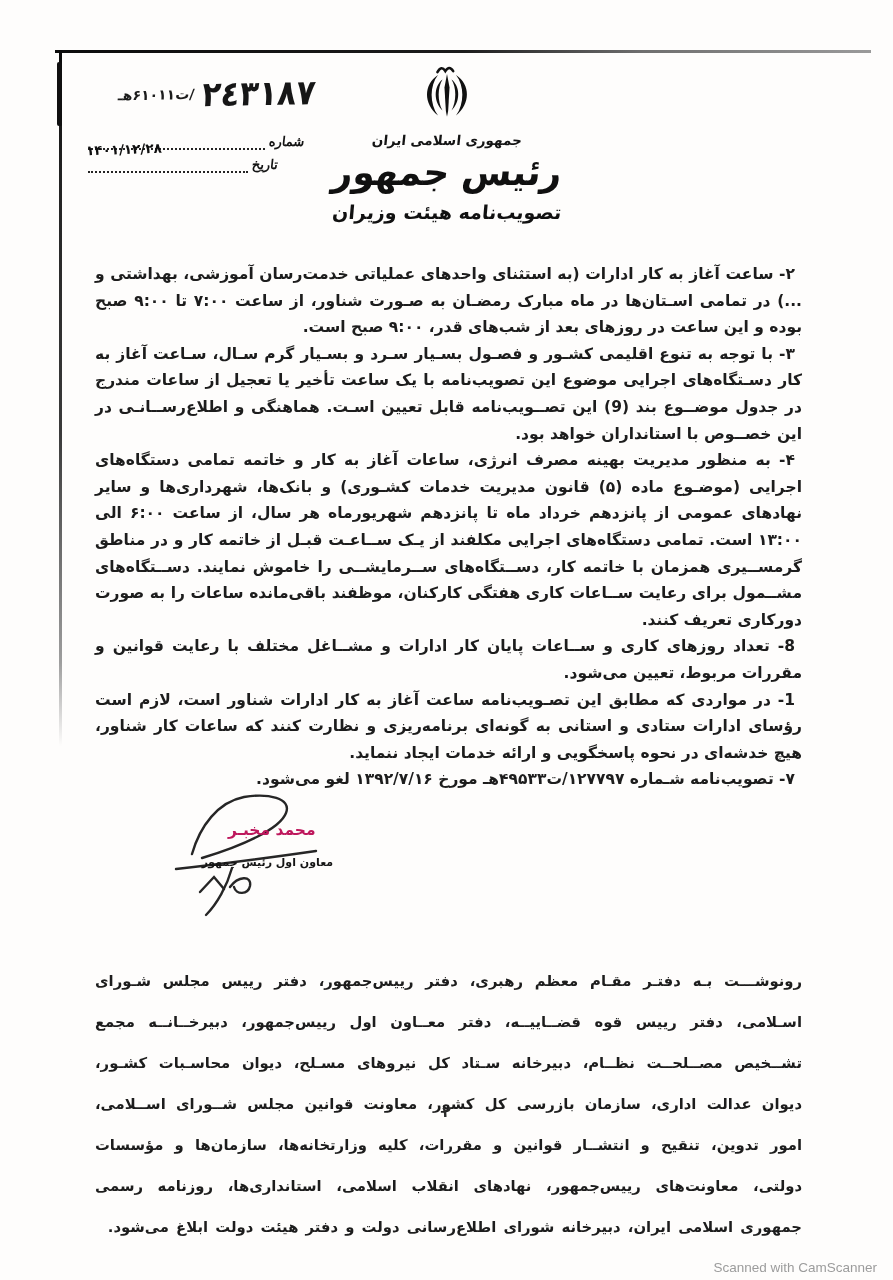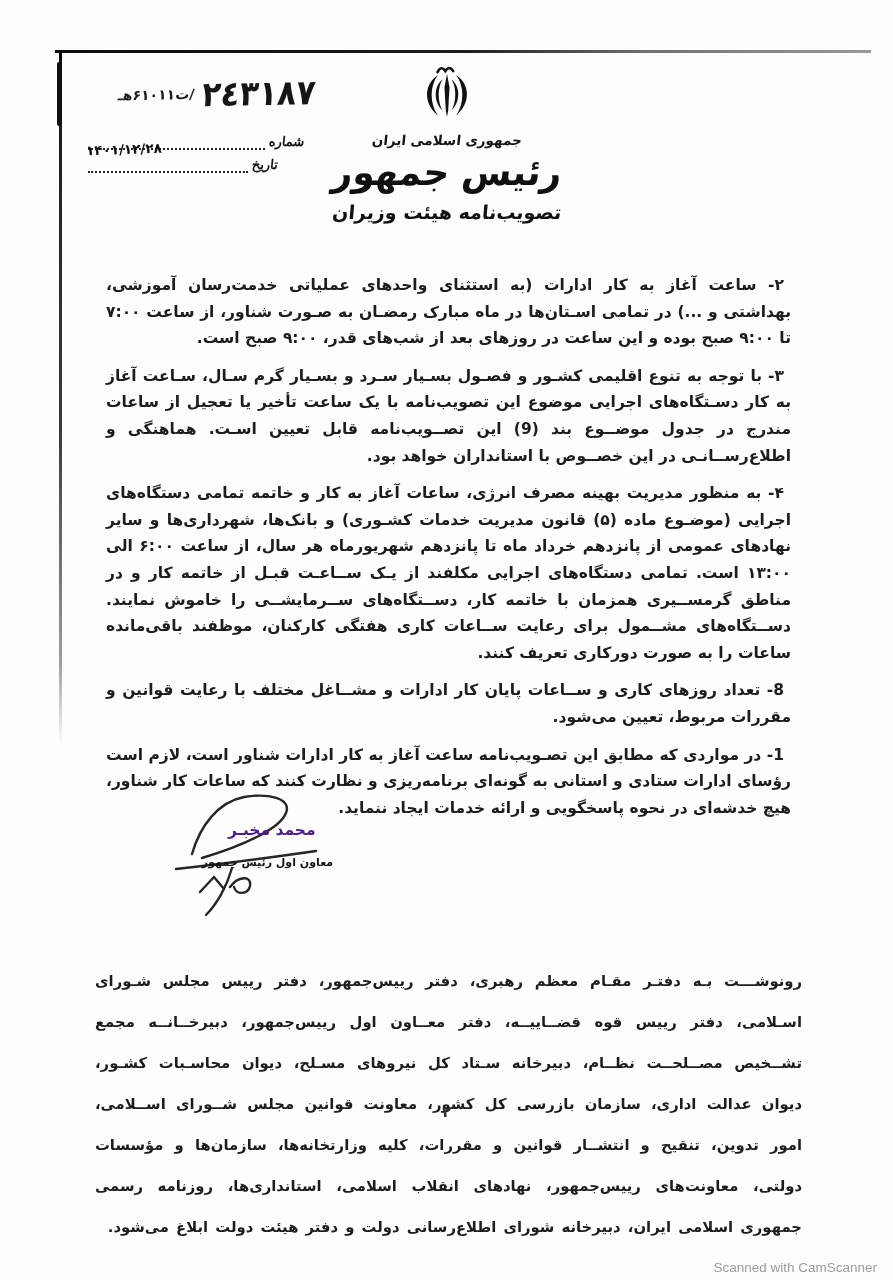--- a/index.html
+++ b/index.html
@@ -80,29 +80,29 @@
     margin-top: 4px; transform: skewX(-5deg);
   }
 
   
   .body-text {
     position: absolute; left: 95px; top: 261px; width: 707px;
     direction: rtl; text-align: justify;
     font-size: 15.5px; font-weight: bold; color: #1d1d1d;
     line-height: 26.6px;
   }
-  .body-text p { text-indent: 7px; margin: 11px; }
+  .body-text p { text-indent: 7px; margin: 0; }
 
   
   .sig-block { position: absolute; left: 170px; top: 790px; width: 240px; height: 135px; }
   .sig-svg { position: absolute; left: 0; top: 0; width: 160px; height: 130px; }
   .sig-name {
     position: absolute; left: 58px; top: 31px; width: 150px;
     direction: rtl; text-align: left;
-    font-size: 15.5px; font-weight: bold; color: #4c1d95;
+    font-size: 15.5px; font-weight: bold; color: #be185d;
     letter-spacing: 1px;
   }
   .sig-title {
     position: absolute; left: 10px; top: 66px; width: 175px;
     direction: rtl; text-align: center;
     font-size: 11px; font-weight: bold; color: #151515;
     white-space: nowrap;
   }
 
   
@@ -170,20 +170,21 @@
     <div class="office">رئیس جمهور</div>
     <div class="doctype">تصویب‌نامه هیئت وزیران</div>
   </div>
 
   <div class="body-text">
     <p>۲- ساعت آغاز به کار ادارات (به استثنای واحدهای عملیاتی خدمت‌رسان آموزشی، بهداشتی و ...) در تمامی اسـتان‌ها در ماه مبارک رمضـان به صـورت شناور، از ساعت ۷:۰۰ تا ۹:۰۰ صبح بوده و این ساعت در روزهای بعد از شب‌های قدر، ۹:۰۰ صبح است.</p>
     <p>۳- با توجه به تنوع اقلیمی کشـور و فصـول بسـیار سـرد و بسـیار گرم سـال، سـاعت آغاز به کار دسـتگاه‌های اجرایی موضوع این تصویب‌نامه با یک ساعت تأخیر یا تعجیل از ساعات مندرج در جدول موضــوع بند (9) این تصــویب‌نامه قابل تعیین اسـت. هماهنگی و اطلاع‌رســانـی در این خصــوص با استانداران خواهد بود.</p>
     <p>۴- به منظور مدیریت بهینه مصرف انرژی، ساعات آغاز به کار و خاتمه تمامی دستگاه‌های اجرایی (موضـوع ماده (۵) قانون مدیریت خدمات کشـوری) و بانک‌ها، شهرداری‌ها و سایر نهادهای عمومی از پانزدهم خرداد ماه تا پانزدهم شهریورماه هر سال، از ساعت ۶:۰۰ الی ۱۳:۰۰ است. تمامی دستگاه‌های اجرایی مکلفند از یـک ســاعـت قبـل از خاتمه کار و در مناطق گرمســیری همزمان با خاتمه کار، دســتگاه‌های ســرمایشــی را خاموش نمایند. دســتگاه‌های مشــمول برای رعایت ســاعات کاری هفتگی کارکنان، موظفند باقی‌مانده ساعات را به صورت دورکاری تعریف کنند.</p>
     <p>8- تعداد روزهای کاری و ســاعات پایان کار ادارات و مشــاغل مختلف با رعایت قوانین و مقررات مربوط، تعیین می‌شود.</p>
     <p>1- در مواردی که مطابق این تصـویب‌نامه ساعت آغاز به کار ادارات شناور است، لازم است رؤسای ادارات ستادی و استانی به گونه‌ای برنامه‌ریزی و نظارت کنند که ساعات کار شناور، هیچ خدشه‌ای در نحوه پاسخگویی و ارائه خدمات ایجاد ننماید.</p>
+    <p>۷- تصویب‌نامه شـماره ۱۲۷۷۹۷/ت۴۹۵۳۳هـ مورخ ۱۳۹۲/۷/۱۶ لغو می‌شود.</p>
   </div>
 
   <div class="sig-block">
     <svg class="sig-svg" viewBox="0 0 160 130" aria-hidden="true">
       <g fill="none" stroke="#262626" stroke-width="2.4" stroke-linecap="round">
         <path d="M22,64 C30,36 48,12 74,7 C98,3 122,8 116,23 C110,39 72,56 32,68"></path>
         <path d="M6,79 C52,74 104,67 146,61"></path>
         <path d="M30,102 L44,87 L54,99"></path>
         <path d="M60,97 C68,86 82,85 80,96 C78,105 66,105 64,97"></path>
         <path d="M62,78 C57,96 47,114 36,125"></path>

